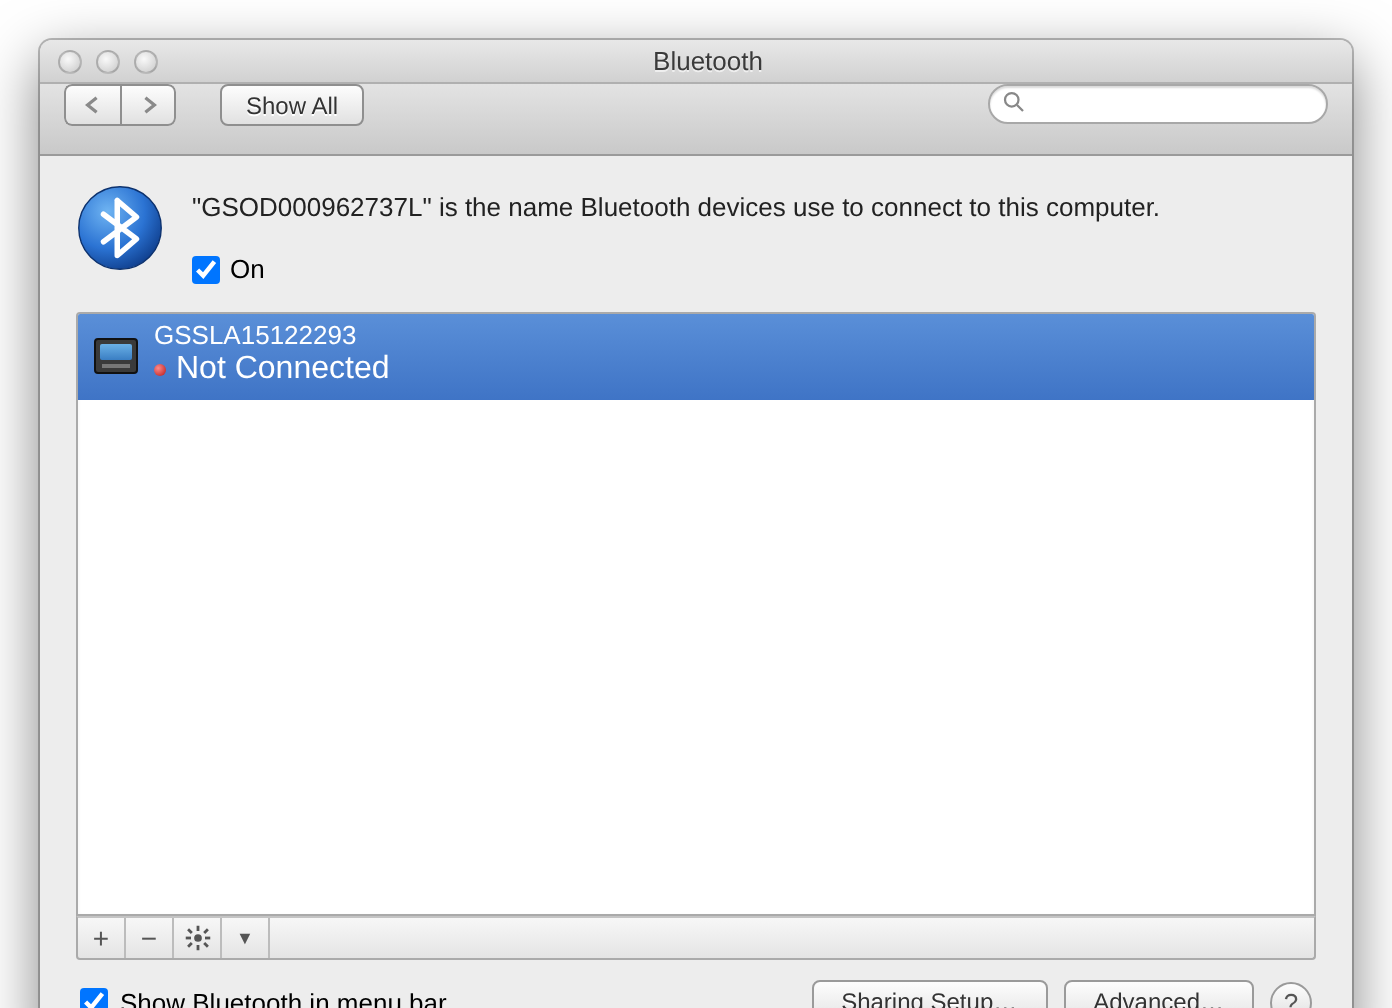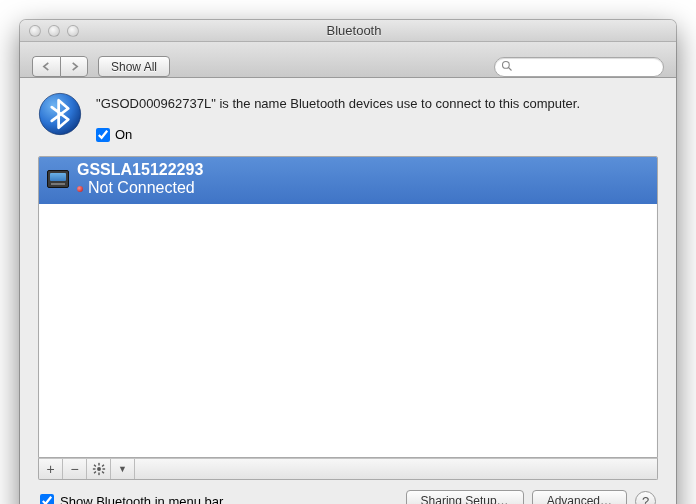--- a/index.html
+++ b/index.html
@@ -47,23 +47,23 @@
   font-size: 13px;
   color: #3a3a3a;
   text-shadow: 0 1px 0 rgba(255,255,255,0.6);
   pointer-events: none;
 }
 .toolbar {
   height: 36px;
   background: linear-gradient(#e3e3e3, #c9c9c9);
   border-bottom: 1px solid #9a9a9a;
   display: flex;
-  align-items: flex-end;
+  align-items: flex-start;
   padding: 0 12px;
-  gap: 10px;
+  gap: 22px;
 }
 .nav-buttons {
   display: flex;
   border-radius: 4px;
   overflow: hidden;
 }
 .nav-btn {
   width: 28px; height: 21px;
   background: linear-gradient(#fdfdfd,#e1e1e1);
   border: 1px solid #8f8f8f;
@@ -172,21 +172,21 @@
   background: linear-gradient(#6ab0e6,#3a7ec3);
   border-radius:1px;
 }
 .device-icon::after{
   content:"";
   position:absolute;
   left:3px; right:3px; bottom:2px; height:2px;
   background:#777;
 }
 .device-text { display:flex; flex-direction:column; line-height:1.15; }
-.device-name { font-weight: bold; font-size: 16px; }
+.device-name { font-weight: normal; font-size: 13px; }
 .device-status { font-size: 16px; display:flex; align-items:center; gap:5px;}
 .status-dot {
   width:6px;height:6px;border-radius:50%;
   background: radial-gradient(circle at 35% 35%, #ff8a8a,#b51515);
 }
 .list-toolbar {
   height: 22px;
   background: linear-gradient(#f7f7f7,#e4e4e4);
   border: 1px solid #aaa;
   border-top: 1px solid #c4c4c4;

